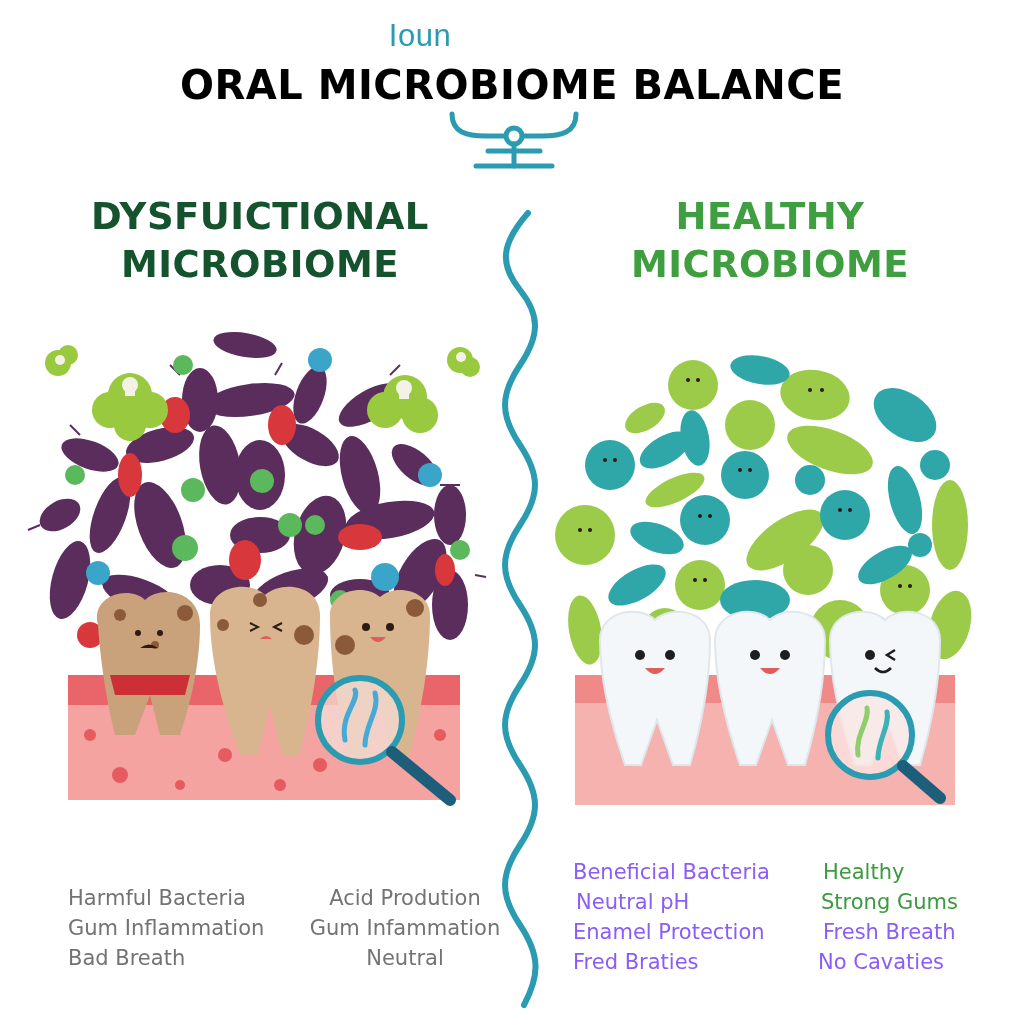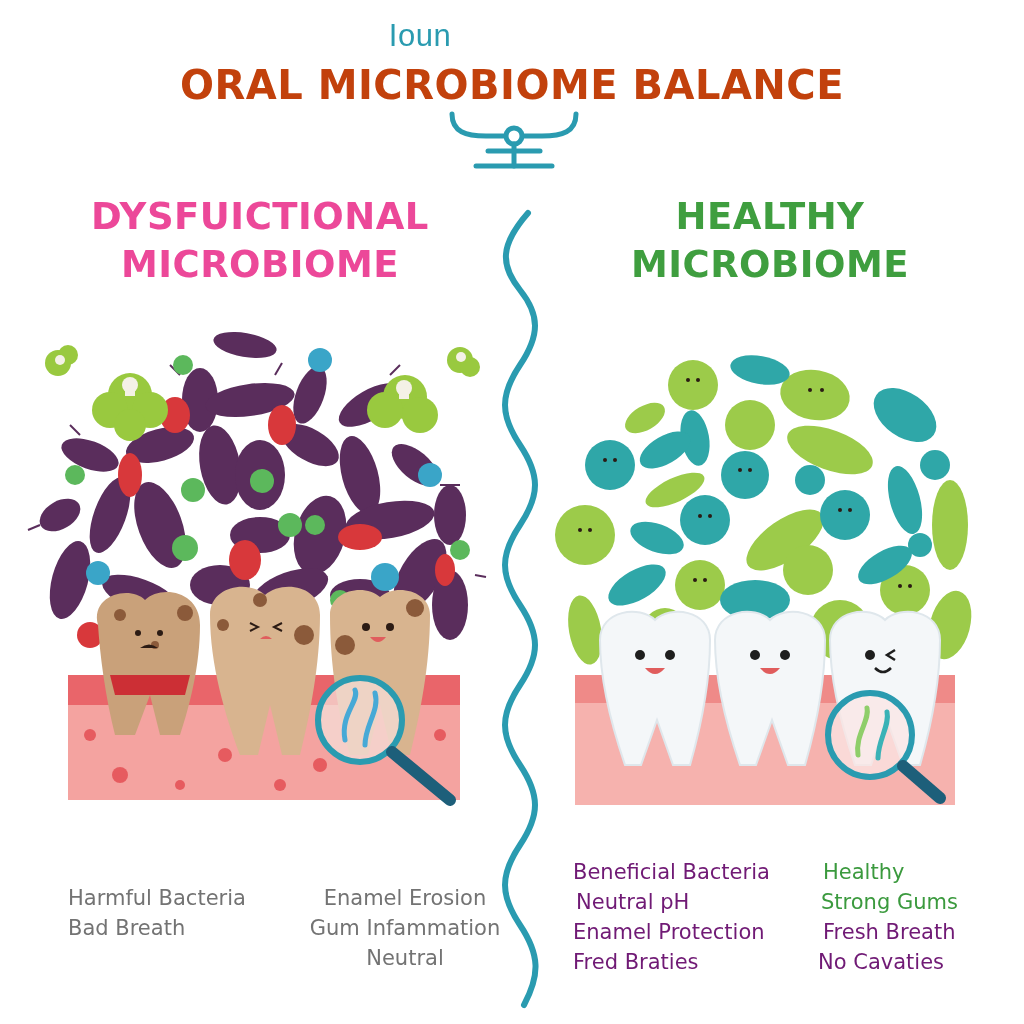--- a/index.html
+++ b/index.html
@@ -1,28 +1,28 @@
 <!DOCTYPE html>
 <html><head>
 <meta charset="utf-8">
 <style>
   html,body{margin:0;padding:0;background:#ffffff;}
   body{width:1024px;height:1024px;position:relative;overflow:hidden;font-family:"Liberation Sans","DejaVu Sans",sans-serif;}
   .abs{position:absolute;}
   .subtitle{left:0;width:840px;top:18px;text-align:center;font-size:31px;color:#2a9bb0;font-weight:500;letter-spacing:0.5px;}
-  .title{left:0;width:1024px;top:62px;text-align:center;font-size:40px;font-weight:900;color:#c2410c;letter-spacing:0.5px;font-family:"DejaVu Sans","Liberation Sans",sans-serif;}
+  .title{left:0;width:1024px;top:62px;text-align:center;font-size:40px;font-weight:900;color:#000000;letter-spacing:0.5px;font-family:"DejaVu Sans","Liberation Sans",sans-serif;}
   .scale-icon{left:446px;top:108px;width:136px;height:62px;}
   .panel-title{font-family:"DejaVu Sans","Liberation Sans",sans-serif;font-weight:900;font-size:37px;text-align:center;line-height:48px;letter-spacing:0.5px;}
-  .left-title{left:60px;width:400px;top:193px;color:#ec4899;}
+  .left-title{left:60px;width:400px;top:193px;color:#14532d;}
   .right-title{left:570px;width:400px;top:193px;color:#3f9e3f;}
   .divider{left:490px;top:205px;width:60px;height:810px;}
   .list{font-size:21px;line-height:30px;font-family:"DejaVu Sans","Liberation Sans",sans-serif;}
   .list div{white-space:nowrap;}
   .red{color:#737373;margin-top:26px;}
-  .blue{color:#701a75;}
+  .blue{color:#8b5cf6;}
   .green{color:#3b9a3e;}
 </style>
 </head>
 <body>
 
 <div class="abs subtitle">Ioun</div>
 <div class="abs title">ORAL MICROBIOME BALANCE</div>
 <svg class="abs scale-icon" viewBox="0 0 136 62">
   <g fill="none" stroke="#2a9bb0" stroke-width="5" stroke-linecap="round">
     <path d="M6 6 C6 24, 20 28, 40 28 L58 28"></path>
@@ -278,24 +278,25 @@
   <g>
     <circle cx="325" cy="395" r="42" fill="#fbe6e4" fill-opacity="0.75" stroke="#2a9bb0" stroke-width="6"></circle>
     <path d="M313 415 C310 395, 325 380, 322 368" stroke="#8fce6a" stroke-width="5" fill="none" stroke-linecap="round"></path>
     <path d="M333 418 C333 400, 345 385, 342 372" stroke="#3ab2b6" stroke-width="5" fill="none" stroke-linecap="round"></path>
     <line x1="358" y1="426" x2="395" y2="458" stroke="#1d5f7a" stroke-width="12" stroke-linecap="round"></line>
   </g>
 </svg>
 
 <div class="abs list red" style="left:68px;top:857px;width:210px;">
   <div>Harmful Bacteria</div>
+  <div>Gum Inflammation</div>
   <div>Bad Breath</div>
 </div>
 <div class="abs list red" style="left:300px;top:857px;width:210px;text-align:center;">
-  <div>Enamel Erosion</div>
+  <div>Acid Prodution</div>
   <div>Gum Infammation</div>
   <div>Neutral</div>
 </div>
 
 <div class="abs list blue" style="left:573px;top:857px;width:220px;">
   <div>Beneficial Bacteria</div>
   <div style="padding-left:3px;">Neutral pH</div>
   <div>Enamel Protection</div>
   <div>Fred Braties</div>
 </div>

